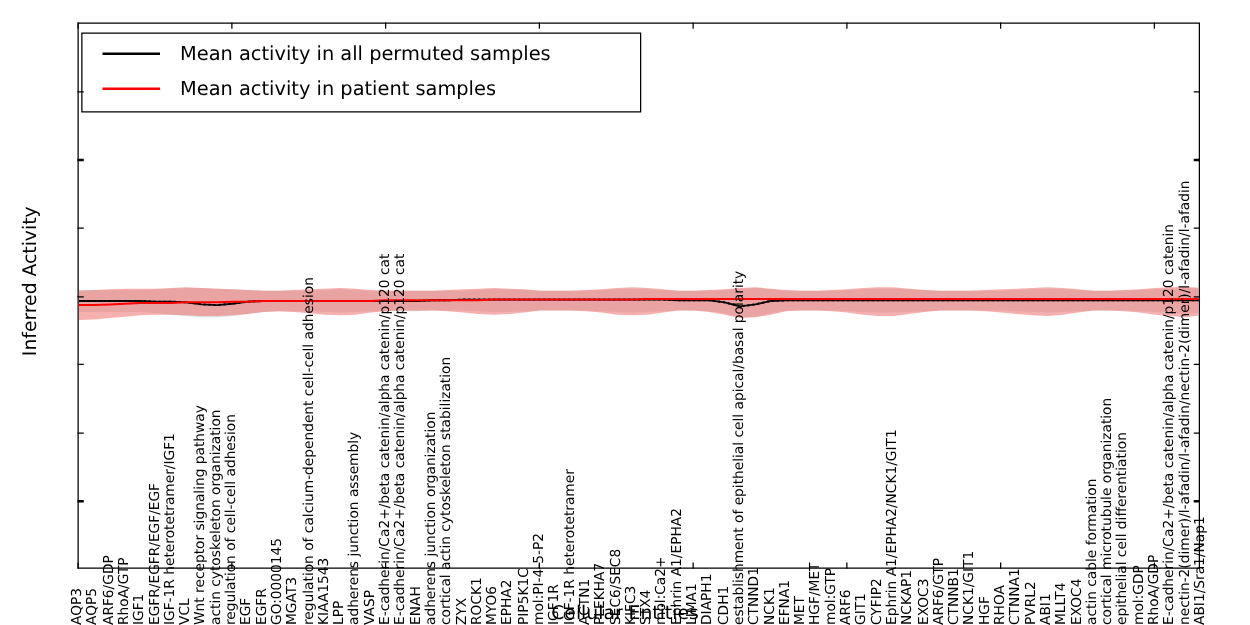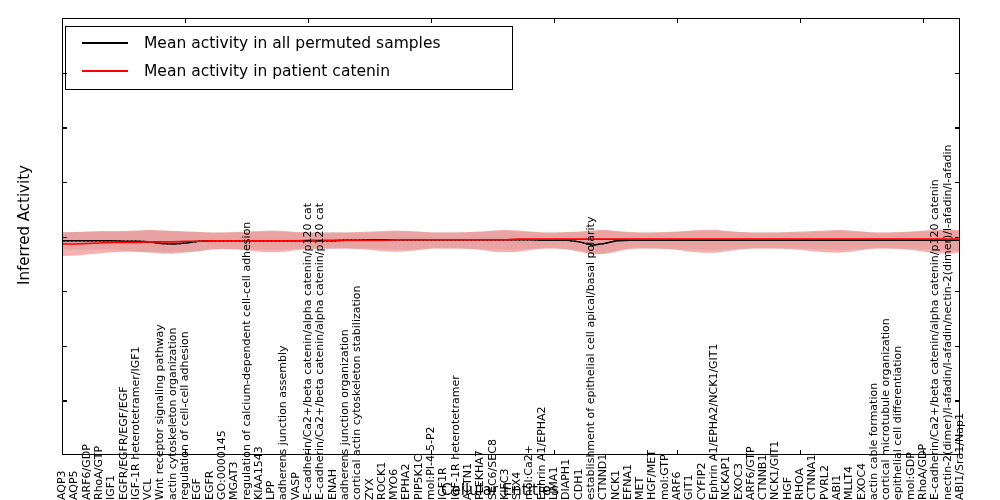--- a/index.html
+++ b/index.html
@@ -160,21 +160,21 @@
       <div class="xcat" style="left: 898px;">ABI1/Sra1/Nap1</div>
     </div>
 
   <div class="legend">
     <div class="legend-row r0">
       <div class="legend-line" id="ll0" style="background: rgb(0, 0, 0);"></div>
       <div class="legend-text">Mean activity in all permuted samples</div>
     </div>
     <div class="legend-row r1">
       <div class="legend-line" id="ll1" style="background: rgb(255, 0, 0);"></div>
-      <div class="legend-text">Mean activity in patient catenin</div>
+      <div class="legend-text">Mean activity in patient samples</div>
     </div>
   </div>
 
 <div class="ytickmark" style="top: 72.625px;"></div>
     <div class="ytickmark r" style="top: 72.625px;"></div>
     <div class="ytickmark" style="top: 127.25px;"></div>
     <div class="ytickmark r" style="top: 127.25px;"></div>
     <div class="ytickmark" style="top: 181.875px;"></div>
     <div class="ytickmark r" style="top: 181.875px;"></div>
     <div class="ytickmark" style="top: 236.5px;"></div>

